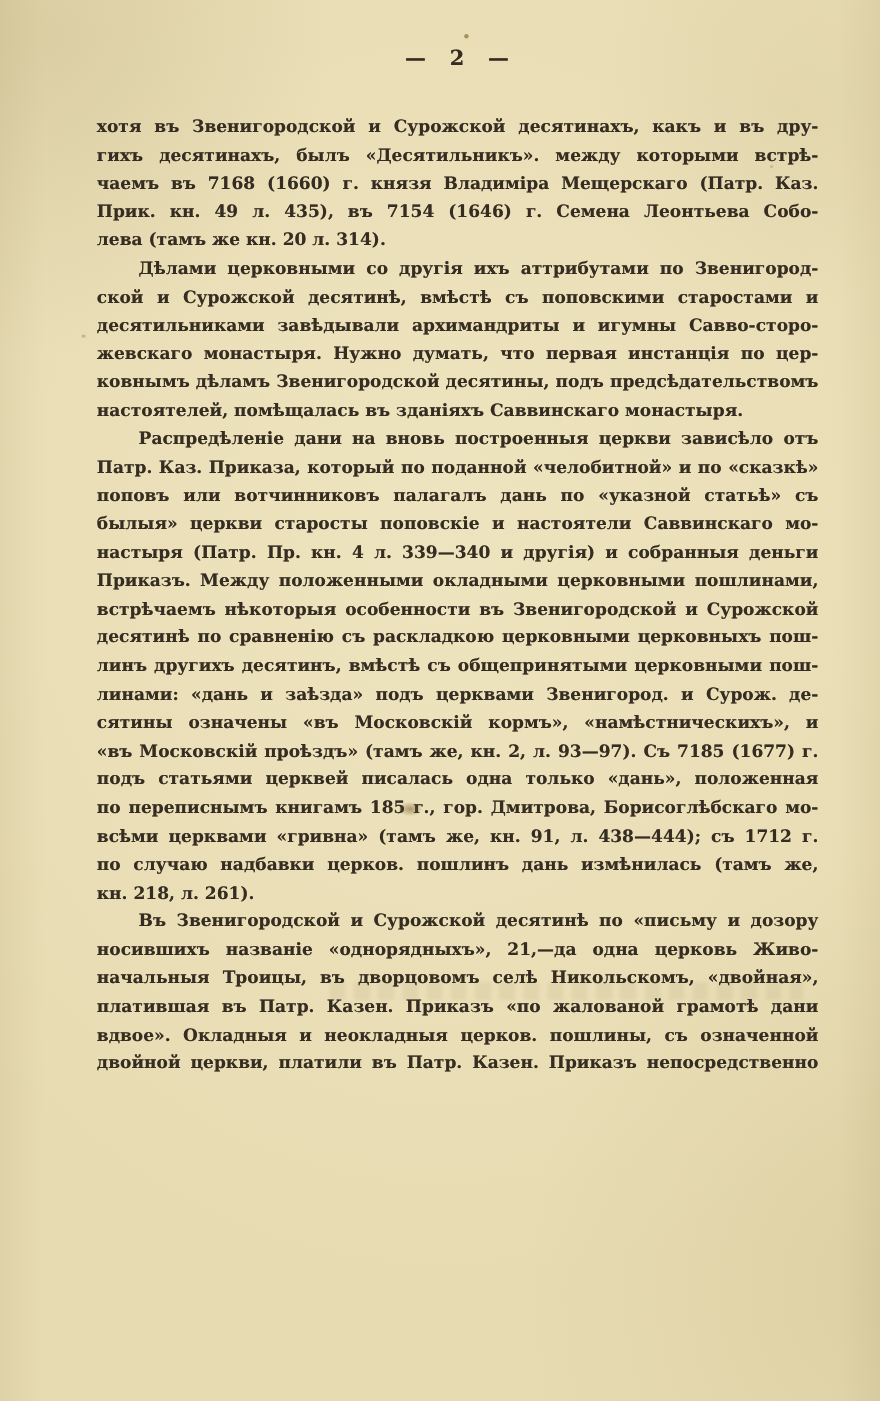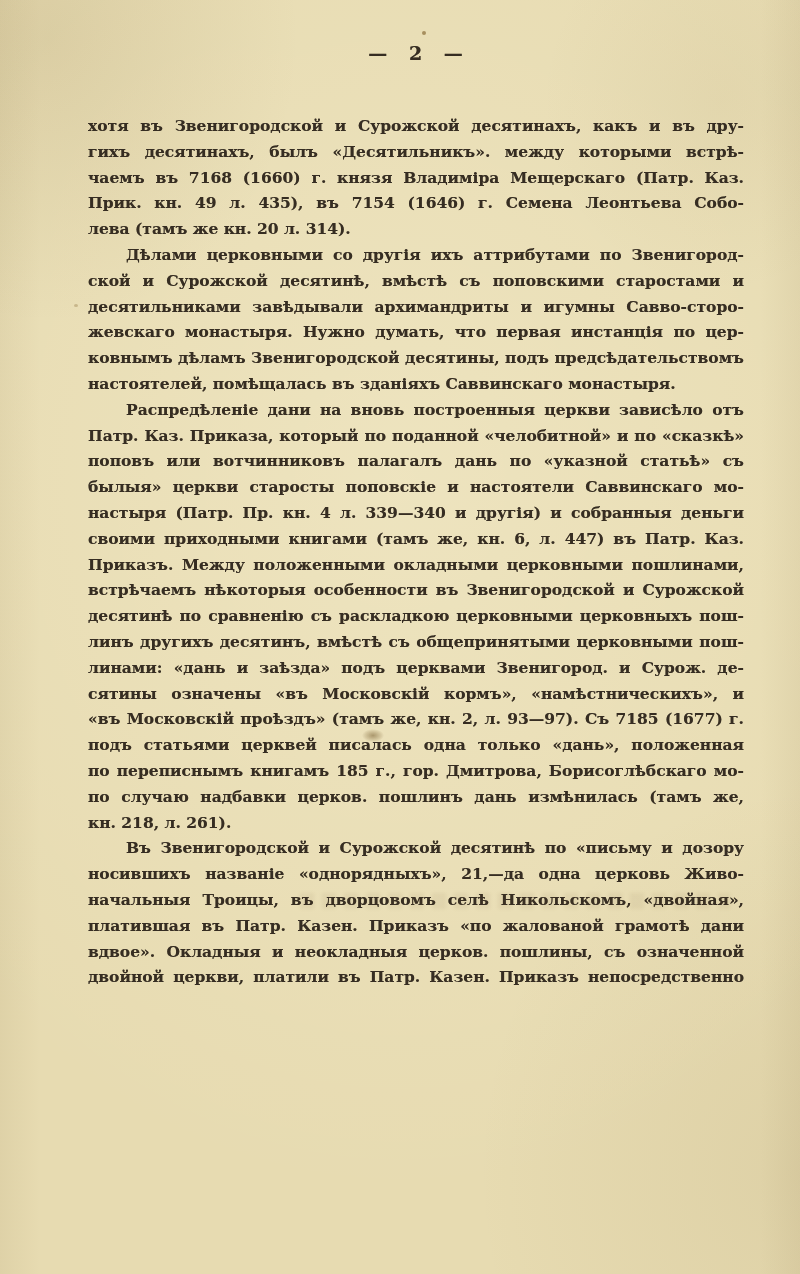--- a/index.html
+++ b/index.html
@@ -30,21 +30,21 @@
     text-align: center;
     font-size: 19px;
     font-weight: bold;
     word-spacing: 13px;
     letter-spacing: 1px;
     color: var(--ink, #362d22);
     text-shadow: 0 0 0.5px rgba(54, 45, 34, 0.55);
   }
   .page-text {
     position: absolute;
-    top: 113px;
+    top: 102px;
     left: 88px;
     width: 656px;
   }
   .tline {
     height: 25.8px;
     line-height: 25.8px;
     font-size: 15.5px;
     font-weight: bold;
     text-align: justify;
     text-align-last: justify;
@@ -108,30 +108,30 @@
         <div class="tline">жевскаго монастыря. Нужно думать, что первая инстанція по цер-</div>
         <div class="tline">ковнымъ дѣламъ Звенигородской десятины, подъ предсѣдательствомъ</div>
         <div class="tline endline">настоятелей, помѣщалась въ зданіяхъ Саввинскаго монастыря.</div>
       </div>
       <div>
         <div class="tline indent">Распредѣленіе дани на вновь построенныя церкви зависѣло отъ</div>
         <div class="tline">Патр. Каз. Приказа, который по поданной «челобитной» и по «сказкѣ»</div>
         <div class="tline">поповъ или вотчинниковъ палагалъ дань по «указной статьѣ» съ</div>
         <div class="tline">былыя» церкви старосты поповскіе и настоятели Саввинскаго мо-</div>
         <div class="tline">настыря (Патр. Пр. кн. 4 л. 339—340 и другія) и собранныя деньги</div>
-        <div class="tline">своими приходными книгами (тамъ же, кн. 6, л. 447) въ Патр. Каз.</div>
         <div class="tline">Приказъ. Между положенными окладными церковными пошлинами,</div>
         <div class="tline">встрѣчаемъ нѣкоторыя особенности въ Звенигородской и Сурожской</div>
         <div class="tline">десятинѣ по сравненію съ раскладкою церковными церковныхъ пош-</div>
         <div class="tline">линъ другихъ десятинъ, вмѣстѣ съ общепринятыми церковными пош-</div>
         <div class="tline">линами: «дань и заѣзда» подъ церквами Звенигород. и Сурож. де-</div>
         <div class="tline">сятины означены «въ Московскій кормъ», «намѣстническихъ», и</div>
         <div class="tline">«въ Московскій проѣздъ» (тамъ же, кн. 2, л. 93—97). Съ 7185 (1677) г.</div>
         <div class="tline">подъ статьями церквей писалась одна только «дань», положенная</div>
         <div class="tline">по переписнымъ книгамъ 185 г., гор. Дмитрова, Борисоглѣбскаго мо-</div>
+        <div class="tline">всѣми церквами «гривна» (тамъ же, кн. 91, л. 438—444); съ 1712 г.</div>
         <div class="tline">по случаю надбавки церков. пошлинъ дань измѣнилась (тамъ же,</div>
         <div class="tline endline">кн. 218, л. 261).</div>
       </div>
       <div>
         <div class="tline indent">Въ Звенигородской и Сурожской десятинѣ по «письму и дозору</div>
         <div class="tline">носившихъ названіе «однорядныхъ», 21,—да одна церковь Живо-</div>
         <div class="tline">начальныя Троицы, въ дворцовомъ селѣ Никольскомъ, «двойная»,</div>
         <div class="tline">платившая въ Патр. Казен. Приказъ «по жалованой грамотѣ дани</div>
         <div class="tline">вдвое». Окладныя и неокладныя церков. пошлины, съ означенной</div>
         <div class="tline">двойной церкви, платили въ Патр. Казен. Приказъ непосредственно</div>

